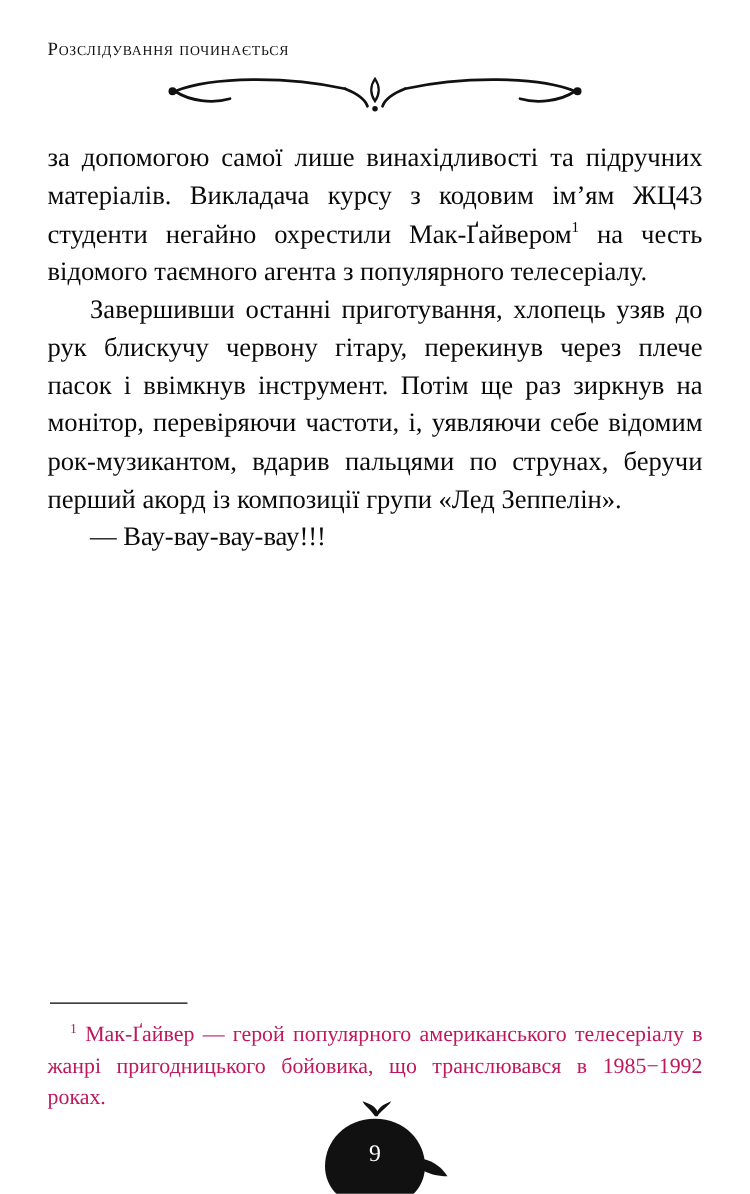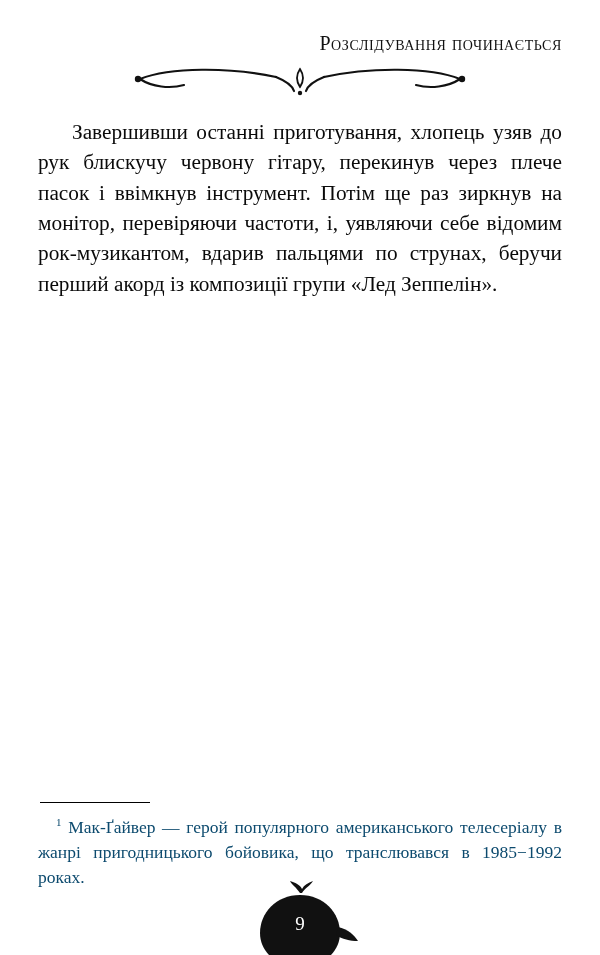--- a/index.html
+++ b/index.html
@@ -15,23 +15,23 @@
     overflow: hidden;
   }
   .page {
     position: relative;
     width: 600px;
     height: 955px;
     box-sizing: border-box;
     padding: 0 38px;
   }
   .running-head {
-    text-align: right;
+    text-align: left;
     font-variant: small-caps;
-    font-size: 20px;
+    font-size: 15px;
     letter-spacing: 0.6px;
     color: #111;
     margin-top: 32px;
     margin-bottom: 6px;
   }
   .ornament {
     display: block;
     margin: 8px auto 18px auto;
     width: 440px;
     height: 36px;
@@ -67,21 +67,21 @@
   .footnote-rule {
     width: 110px;
     height: 1px;
     background: #000;
     margin: 0 0 12px 2px;
   }
   .footnote-text {
     font-size: 17.5px;
     line-height: 1.44;
     text-align: justify;
-    color: #0c4a6e;
+    color: #be185d;
     text-indent: 18px;
   }
   .footnote-text sup {
     font-size: 11px;
     vertical-align: super;
     line-height: 0;
   }
   .folio {
     position: absolute;
     left: 0;
@@ -122,21 +122,23 @@
       <path d="M220 6 C 216 12, 216 18, 220 24 C 224 18, 224 12, 220 6 Z" stroke-width="1.8"></path>
     </g>
     <g fill="#111111">
       <circle cx="58" cy="16" r="3.2"></circle>
       <circle cx="382" cy="16" r="3.2"></circle>
       <circle cx="220" cy="30" r="2.2"></circle>
     </g>
   </svg>
 
   <div class="body-text">
+    <p class="noindent"><span>за допомогою самої лише винахідливості та підручних матеріалів. Викладача курсу з кодовим ім’ям ЖЦ43 студенти негайно охрестили Мак-Ґайвером</span><sup class="fn">1</sup><span> на честь відомого таємного агента з популярного телесеріалу.</span></p>
     <p>Завершивши останні приготування, хлопець узяв до рук блискучу червону гітару, перекинув через плече пасок і ввімкнув інструмент. Потім ще раз зиркнув на монітор, перевіряючи частоти, і, уявляючи себе відомим рок-музикантом, вдарив пальцями по струнах, беручи перший акорд із композиції групи «Лед Зеппелін».</p>
+    <p class="dialogue">— Вау-вау-вау-вау!!!</p>
   </div>
 
   <div class="footnote-area">
     <div class="footnote-rule"></div>
     <div class="footnote-text"><sup>1</sup><span> Мак-Ґайвер — герой популярного американського телесеріалу в жанрі пригодницького бойовика, що транслювався в 1985−1992 роках.</span></div>
   </div>
 
   <div class="folio">
     <svg class="folio-art" width="120" height="90" viewBox="0 0 120 90">
       <g fill="#111111">

